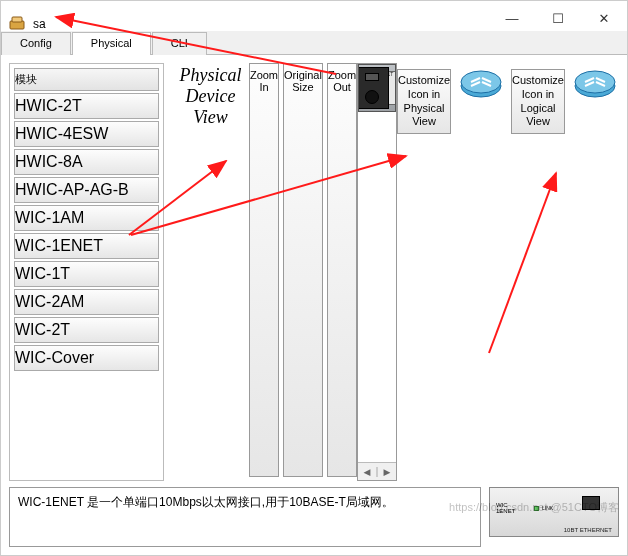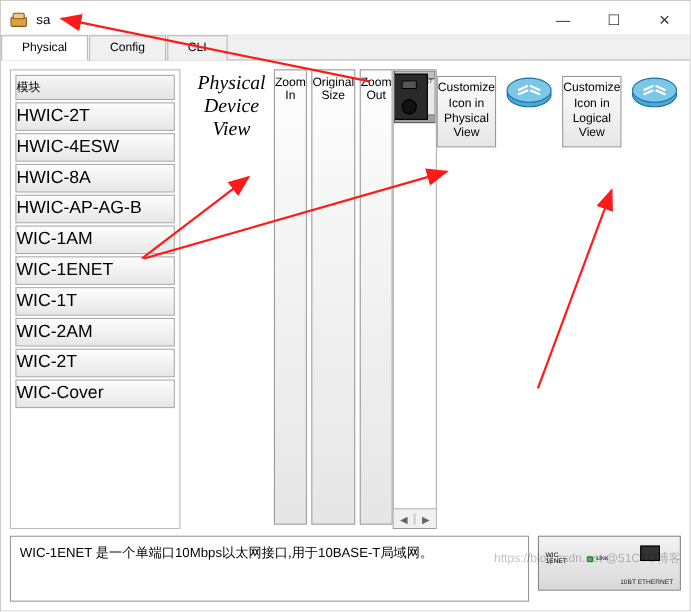--- a/index.html
+++ b/index.html
@@ -1,18 +1,18 @@
 <!DOCTYPE html>
 <html><head>
 <meta charset="utf-8">
 <style>
 html,body{margin:0;padding:0;font-family:"Segoe UI",Tahoma,Arial,sans-serif;font-size:12px;color:#000;background:#fff}
 *{box-sizing:border-box}
 .window{width:628px;height:556px;background:#fff;display:flex;flex-direction:column;border:1px solid #ccc;position:relative}
-.titlebar{height:30px;display:flex;align-items:center;padding:4px 0 0 8px;background:#fff}
+.titlebar{height:30px;display:flex;align-items:flex-end;padding:4px 0 0 8px;background:#fff}
 .titlebar .app-icon{width:16px;height:16px;margin-right:8px}
 .titlebar .title{flex:1;font-size:12px}
 .winbtns{display:flex;height:100%}
 .winbtn{width:46px;height:100%;display:flex;align-items:center;justify-content:center;font-family:Arial;font-size:13px;color:#333;cursor:pointer}
 .tabs{display:flex;border-bottom:1px solid #bbb;background:#f0f0f0;height:24px}
 .tab{padding:4px 18px;border:1px solid #bbb;border-bottom:none;background:#f0f0f0;margin-right:1px;cursor:pointer;position:relative;top:1px;font-size:11px}
 .tab.active{background:#fff}
 .content{flex:1;display:flex;padding:8px 8px 0 8px;gap:8px;overflow:hidden}
 .modules-panel{width:155px;border:1px solid #bbb;background:#fff;display:flex;flex-direction:column;padding:4px;overflow-y:auto}
 .modules-hdr{background:linear-gradient(#f6f6f6,#e3e3e3);border:1px solid #aaa;text-align:left;padding:3px 0;font-size:11px;margin-bottom:2px}
@@ -70,22 +70,22 @@
     </span>
     <span class="title">sa</span>
     <div class="winbtns">
       <div class="winbtn">—</div>
       <div class="winbtn">☐</div>
       <div class="winbtn close">✕</div>
     </div>
   </div>
 
   <div class="tabs">
+    <div class="tab">Config</div>
     <div class="tab active">Physical</div>
-    <div class="tab">Config</div>
     <div class="tab">CLI</div>
   </div>
 
   <div class="content">
     <div class="modules-panel">
       <div class="modules-hdr">模块</div>
       <div class="mod-btn">HWIC-2T</div>
       <div class="mod-btn">HWIC-4ESW</div>
       <div class="mod-btn">HWIC-8A</div>
       <div class="mod-btn">HWIC-AP-AG-B</div>

